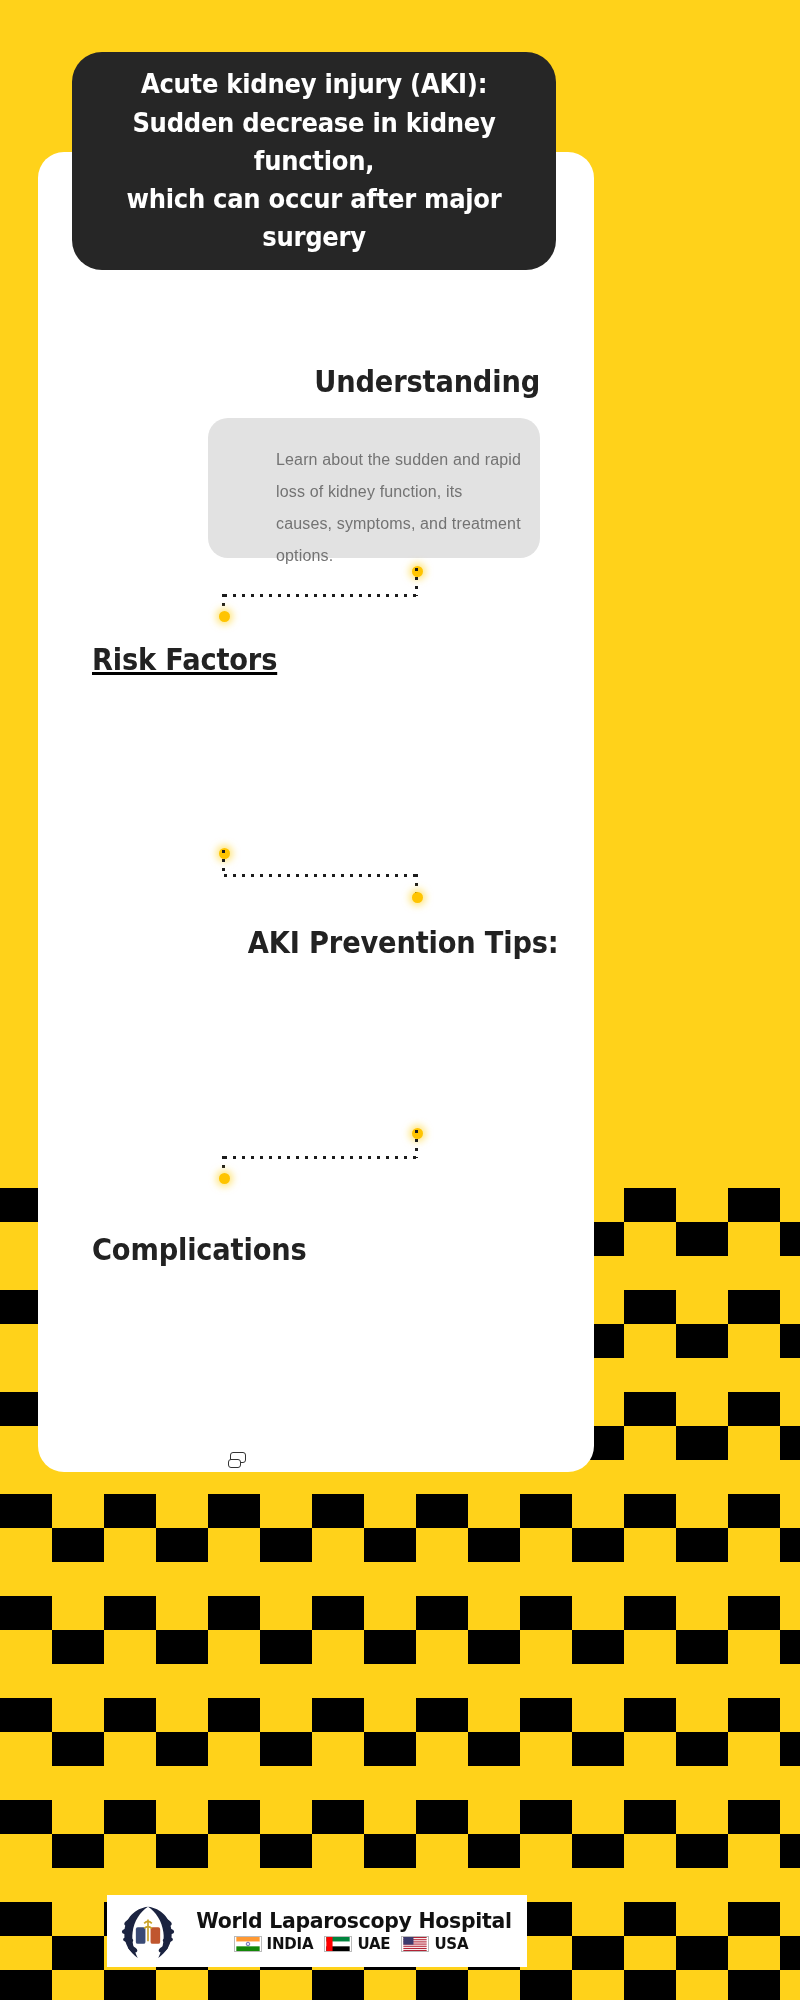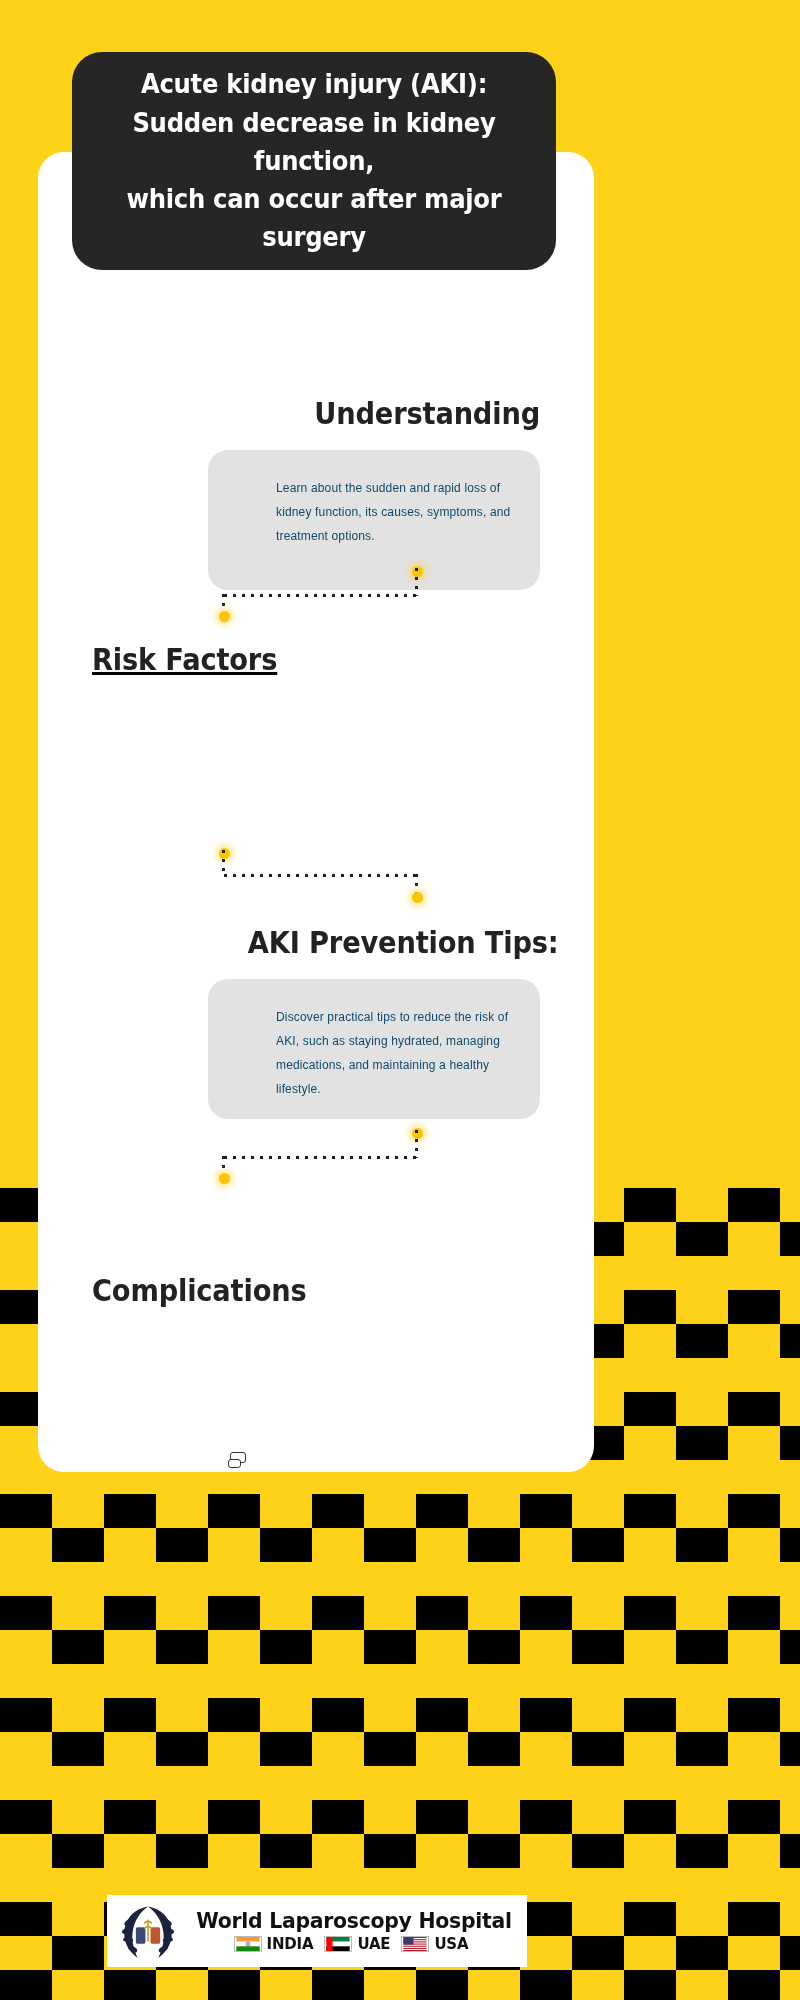--- a/index.html
+++ b/index.html
@@ -103,44 +103,44 @@
   .sec-head.right { transform-origin:right center; text-align:right; }
   .sec-head.left  { transform-origin:left center;  text-align:left; }
 
   .card {
     background:#E2E2E2;
     border-radius:20px;
     box-sizing:border-box;
   }
   .card p {
     font-family:"Liberation Sans", sans-serif;
-    font-size:12px;
+    font-size:16px;
     line-height:2.0;
-    color:#0c4a6e;
+    color:#737373;
     letter-spacing:0.15px;
     margin:0;
   }
 
   
-  .sec1 { left:208px; top:364px; width:332px;margin-top:32px; }
+  .sec1 { left:208px; top:364px; width:332px; }
   .sec1 .card { width:332px; height:140px; padding:26px 18px 0 68px; }
   .sec1 .sec-head { margin-bottom:20px; }
 
   
   .sec2 { left:92px; top:642px; width:332px;text-decoration:underline; }
   .sec2 .card { width:332px; height:140px; padding:24px 30px 0 30px; }
   .sec2 .sec-head { margin-bottom:18px; }
 
   
   .sec3 { left:208px; top:925px; width:332px; }
   .sec3 .card { width:332px; height:140px; padding:26px 18px 0 68px; }
   .sec3 .sec-head { margin-bottom:20px; }
 
   
-  .sec4 { left:92px; top:1273px; width:332px; }
+  .sec4 { left:92px; top:1232px; width:332px; }
   .sec4 .card { width:332px; height:140px; padding:24px 30px 0 30px; }
   .sec4 .sec-head { margin-bottom:18px; }
 
   
   .connector { position:absolute; }
 
   .dot-h {
     position:absolute;
     height:3px;
     background-image:
@@ -281,23 +281,20 @@
 <div class="connector conB">
   <div class="end-dot d-top"></div>
   <div class="dot-v"></div>
   <div class="dot-h"></div>
   <div class="dot-v dot-v2"></div>
   <div class="end-dot d-bot"></div>
 </div>
 
 <div class="section sec3">
   <div class="sec-head right">AKI Prevention Tips:</div>
-  <div class="card">
-    <p>Discover practical tips to reduce the risk of AKI, such as staying hydrated, managing medications, and maintaining a healthy lifestyle.</p>
-  </div>
 </div>
 
 <div class="connector conC">
   <div class="end-dot d-top"></div>
   <div class="dot-v"></div>
   <div class="dot-h"></div>
   <div class="dot-v dot-v2"></div>
   <div class="end-dot d-bot"></div>
 </div>
 

